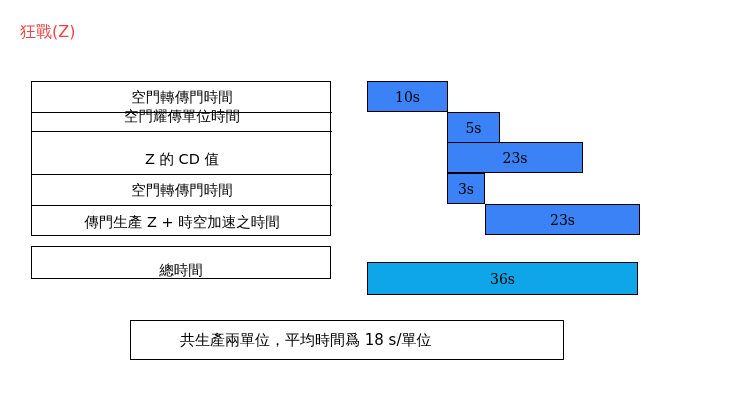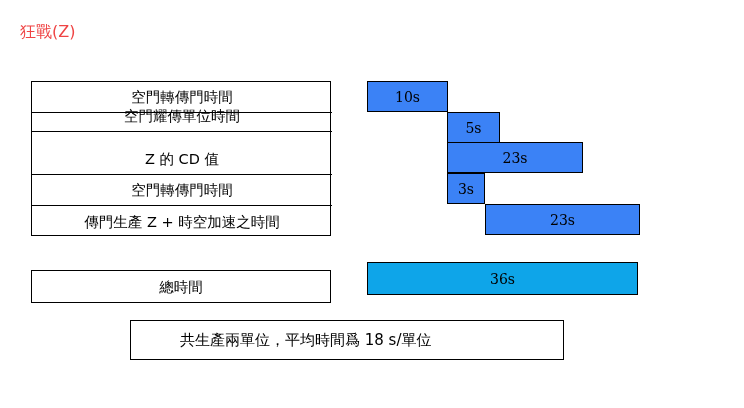--- a/index.html
+++ b/index.html
@@ -53,26 +53,26 @@
   .label-text {
     font-size: 14.5px;
     line-height: 16px;
     white-space: nowrap;
     text-align: center;
   }
 
   
   #total-label-box {
     left: 31px;
-    top: 270px;
+    top: 246px;
     width: 300px;
     height: 33px;
     border: 1.5px solid #000;
     display: flex;
-    align-items: center;
+    align-items: flex-end;
     justify-content: center;
   }
   #total-label-box .label-text { font-size: 14.5px; }
 
   
   .bar {
     border: 1.5px solid #000;
     background: #3b82f6;
     height: 31px;
     display: flex;

